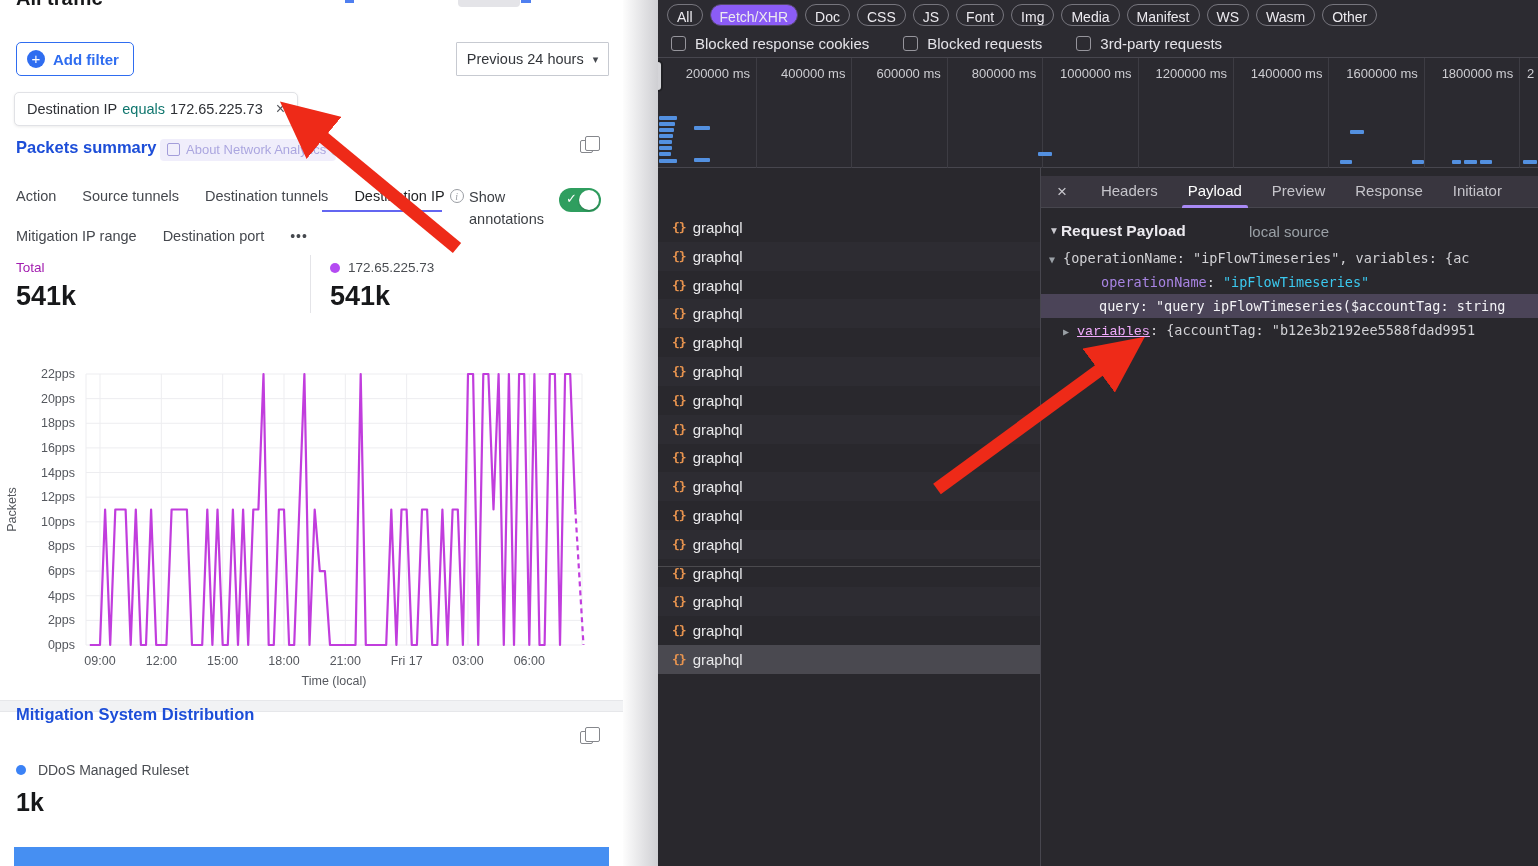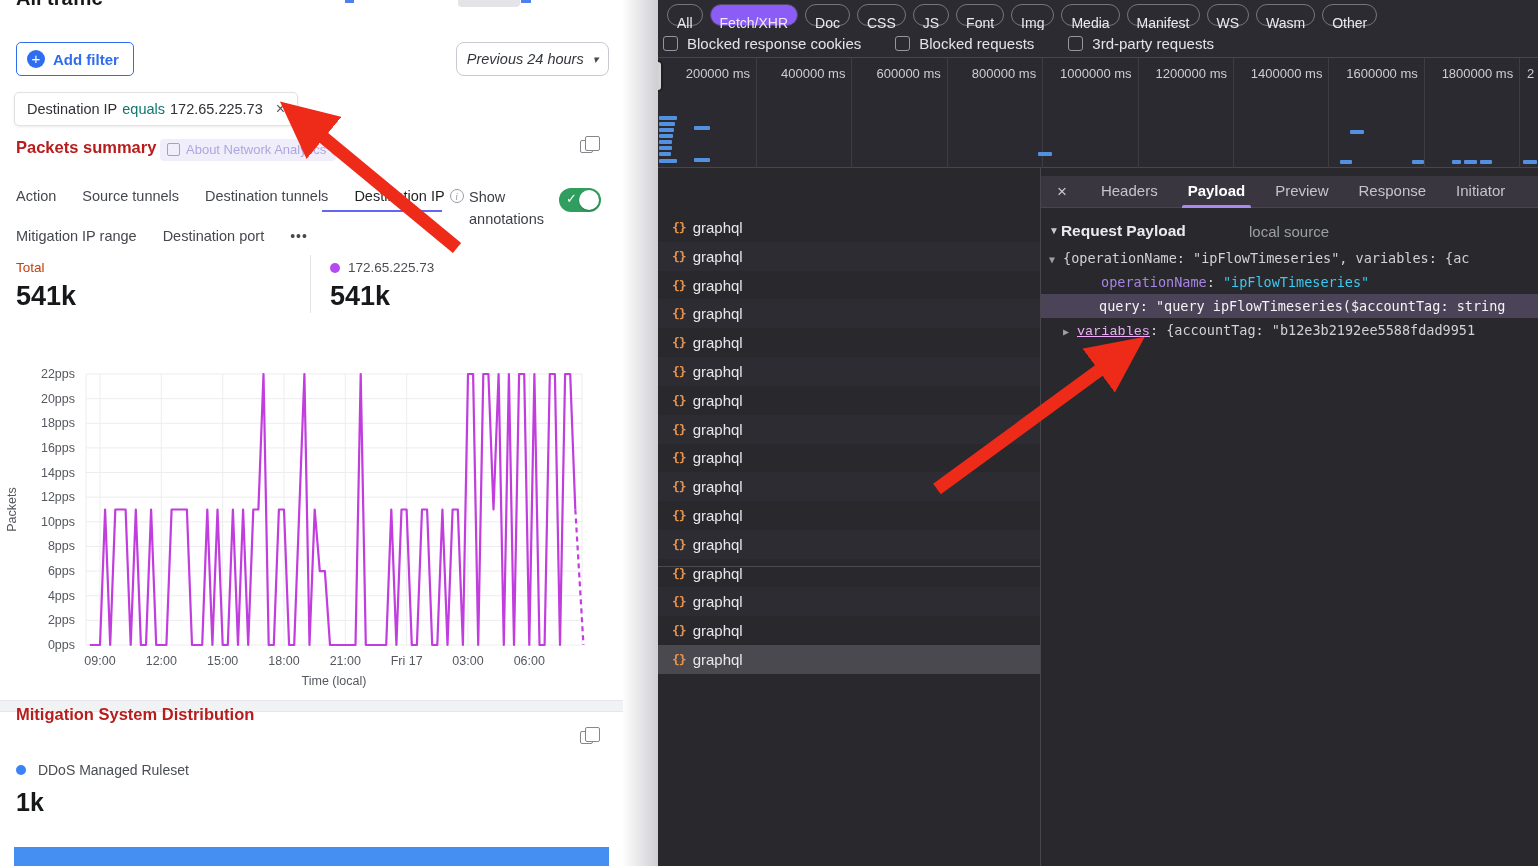--- a/index.html
+++ b/index.html
@@ -16,31 +16,31 @@
   .page-title-clip { left:16px; top:-13px; font-size:20px; font-weight:700; color:#17181a; }
   .top-artifact { position:absolute; top:0; }
 
   .btn-addfilter { left:16px; top:42px; height:34px; padding:0 14px 0 10px;
      border:1px solid #2f6df0; border-radius:5px; color:#2f6df0; font-size:15px; font-weight:600;
      display:flex; align-items:center; gap:8px; background:#fff; cursor:pointer; }
   .plus-circle { width:18px; height:18px; border-radius:50%; background:#2f6df0; color:#fff;
      font-size:15px; line-height:17px; text-align:center; font-weight:400; }
 
   .btn-range { left:456px; top:42px; width:153px; height:34px; border:1px solid #c7cad1;
-     border-radius:8px; background:#fff; color:#33363b; font-size:14.5px;
-     display:flex; align-items:center; justify-content:center; gap:9px; cursor:pointer;font-style:italic; }
+     border-radius:1px; background:#fff; color:#33363b; font-size:14.5px;
+     display:flex; align-items:center; justify-content:center; gap:9px; cursor:pointer; }
   .caret { font-size:11px; color:#45484e; }
 
   .filter-chip { left:14px; top:92px; height:34px; padding:0 12px; background:#fff;
      border:1px solid #e1e2e6; border-radius:5px; box-shadow:0 1px 3px rgba(0,0,0,.08);
      display:flex; align-items:center; gap:5px; font-size:14.5px; color:#2f3136; }
   .chip-op { color:#0f766e; }
   .chip-x { margin-left:8px; color:#55585e; font-size:16px; cursor:pointer; }
 
-  .card-title { font-size:16.5px; font-weight:700; color:#b91c1c; }
+  .card-title { font-size:16.5px; font-weight:700; color:#1d4ed8; }
   .badge { left:160px; top:139px; height:22px; padding:0 10px 0 26px; background:#edebfb;
      border-radius:4px; color:#9790d8; font-size:13px; line-height:22px; opacity:.8; }
   .badge-book { position:absolute; left:7px; top:4px; width:13px; height:13px;
      border:1.5px solid #8d85d2; border-radius:2px; }
   .clock-icon { left:330px; top:140px; color:#c0c0c6; font-size:15px; }
   .copy-icon { width:13px; height:13px; border:1.5px solid #85878c; border-radius:2px; }
   .copy-icon::before { content:""; position:absolute; width:13px; height:13px;
      border:1.5px solid #85878c; border-radius:2px; margin:-5px 0 0 4px; background:#fff; }
 
   .tab { font-size:14.5px; color:#45484e; cursor:pointer; }
@@ -67,26 +67,26 @@
   .mit-bar { left:14px; top:847px; width:595px; height:19px; background:#468ff2; }
 
   
   #devtools { position:absolute; left:658px; top:0; width:880px; height:866px;
      background:#29282d; overflow:hidden; color:#e8e8ea; }
   #dt-handle { position:absolute; left:-5px; top:60px; width:10px; height:32px;
      background:#d4d4d8; border:2px solid #202024; border-radius:6px; z-index:5; }
 
   .pill-row { position:absolute; left:0; top:0; width:880px; height:30px; background:#2c2b31;
      display:flex; align-items:center; gap:7px; padding-left:9px; }
-  .pill { height:22px; padding:8px 9px; border:1px solid #76757d; border-radius:12px;
+  .pill { height:22px; padding:2px 9px; border:1px solid #76757d; border-radius:12px;
      font-size:14px; line-height:20px; color:#eceaef; cursor:pointer; white-space:nowrap; }
   .pill.selected { background:#8b5cf6; border-color:#55486a; }
 
   .chk-row { position:absolute; left:0; top:30px; width:880px; height:28px; background:#2c2b31;
-     display:flex; align-items:center; gap:34px; padding-left:5px; border-bottom:1px solid #47464e; }
+     display:flex; align-items:center; gap:34px; padding-left:13px; border-bottom:1px solid #47464e; }
   .chk { display:flex; align-items:center; gap:9px; font-size:15px; color:#e4e3e8; cursor:pointer; }
   .chk-box { width:15px; height:15px; border:1.5px solid #96959c; border-radius:3px; background:transparent; }
 
   #timeline { position:absolute; left:0; top:58px; width:880px; height:110px; background:#2b2a30;
      border-bottom:1px solid #47464e; }
   .tl-grid { position:absolute; top:0; width:1px; height:110px; background:#3d3c43; }
   .tl-label { position:absolute; top:8px; width:112px; text-align:right; font-size:13px; color:#cdcdd2; }
   .tl-mark { position:absolute; height:4px; background:#5390e0; border-radius:1px; }
 
   #name-col { position:absolute; left:0; top:168px; width:382px; height:698px; background:#29282d; }
@@ -102,21 +102,21 @@
   .load-line { position:absolute; left:0; top:398px; width:382px; height:1px;
      background:rgba(255,255,255,.16); }
 
   #details { position:absolute; left:382px; top:168px; width:498px; height:698px;
      background:#29282d; border-left:1px solid #47464e; }
   .dt-tabbar { position:absolute; left:0; top:8px; width:498px; height:32px; background:#39363f;
      border-bottom:1px solid #47464e; display:flex; align-items:center; gap:30px; padding-left:16px; }
   .dt-close { font-size:17px; color:#c9c8ce; cursor:pointer; margin-right:4px; }
   .dt-tab { font-size:15px; color:#c5c4ca; cursor:pointer; position:relative; height:32px;
      line-height:30px; }
-  .dt-tab.active { color:#ffffff;font-weight:bold; }
+  .dt-tab.active { color:#ffffff; }
   .dt-tab.active::after { content:""; position:absolute; left:-6px; right:-6px; bottom:0;
      height:3px; background:#a98af5; border-radius:2px 2px 0 0; }
 
   .payload-header { position:absolute; left:8px; top:54px; font-size:15.5px; font-weight:700;
      color:#eceaef; }
   .payload-header .tri { font-size:10px; vertical-align:2px; margin-right:2px; color:#c9c8ce; }
   .view-source { position:absolute; left:208px; top:55px; font-size:15px; color:#9aa0a6; cursor:pointer; }
 
   .tree { position:absolute; left:0; top:78px; width:498px;
      font-family:"DejaVu Sans Mono",monospace; font-size:13.5px; }
@@ -181,21 +181,21 @@
     </div>
 
   <div class="abs show-ann">Show annotations</div>
   <div class="abs toggle">
     <span class="check">✓</span>
     <span class="knob"></span>
   </div>
 
   <div id="stats-row">
       <div class="abs" style="left: 16px; top: 260px; font-size: 13.5px; color: rgb(107, 111, 118); display: flex; align-items: center;">
-        <span style="color: #c2410c;">Total</span>
+        <span style="color: #a21caf;">Total</span>
       </div>
       <div class="abs" style="left: 16px; top: 281px; font-size: 27px; font-weight: 700; color: rgb(23, 24, 26);">541k</div>
       <div class="abs" style="left: 330px; top: 260px; font-size: 13.5px; color: rgb(107, 111, 118); display: flex; align-items: center;">
         <span class="legend-dot" style="background: rgb(180, 75, 242);"></span>
         <span style="color: rgb(74, 77, 82);">172.65.225.73</span>
       </div>
       <div class="abs" style="left: 330px; top: 281px; font-size: 27px; font-weight: 700; color: rgb(23, 24, 26);">541k</div>
     </div>
   <div class="abs stat-divider"></div>
 

